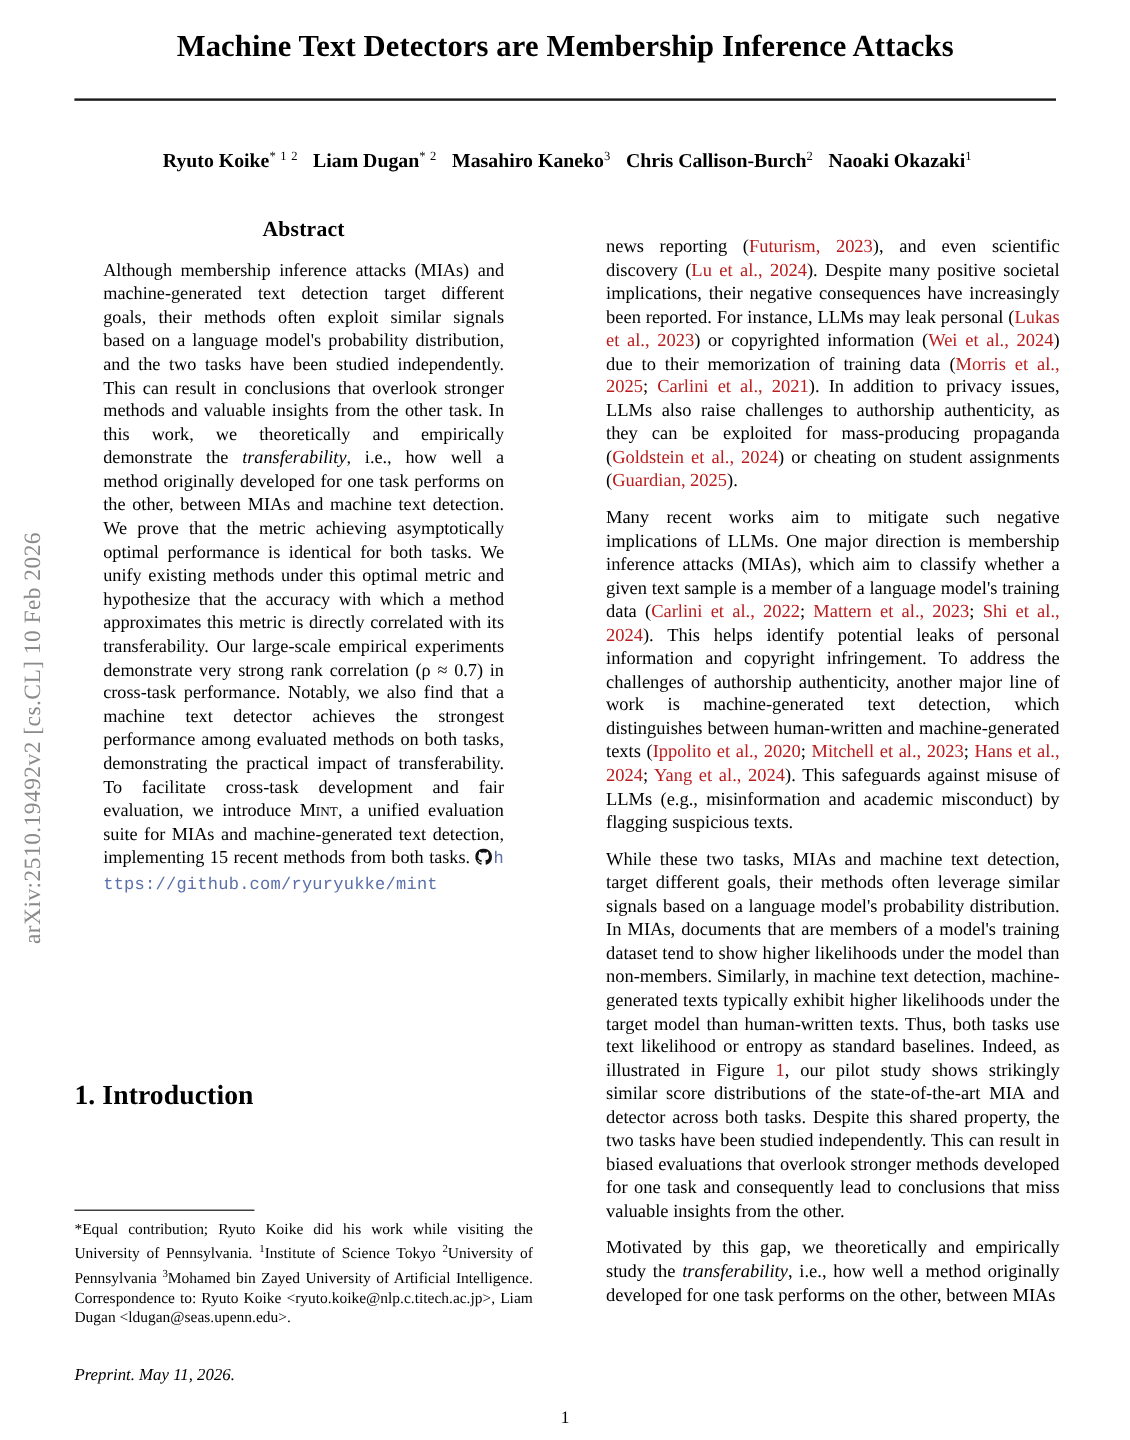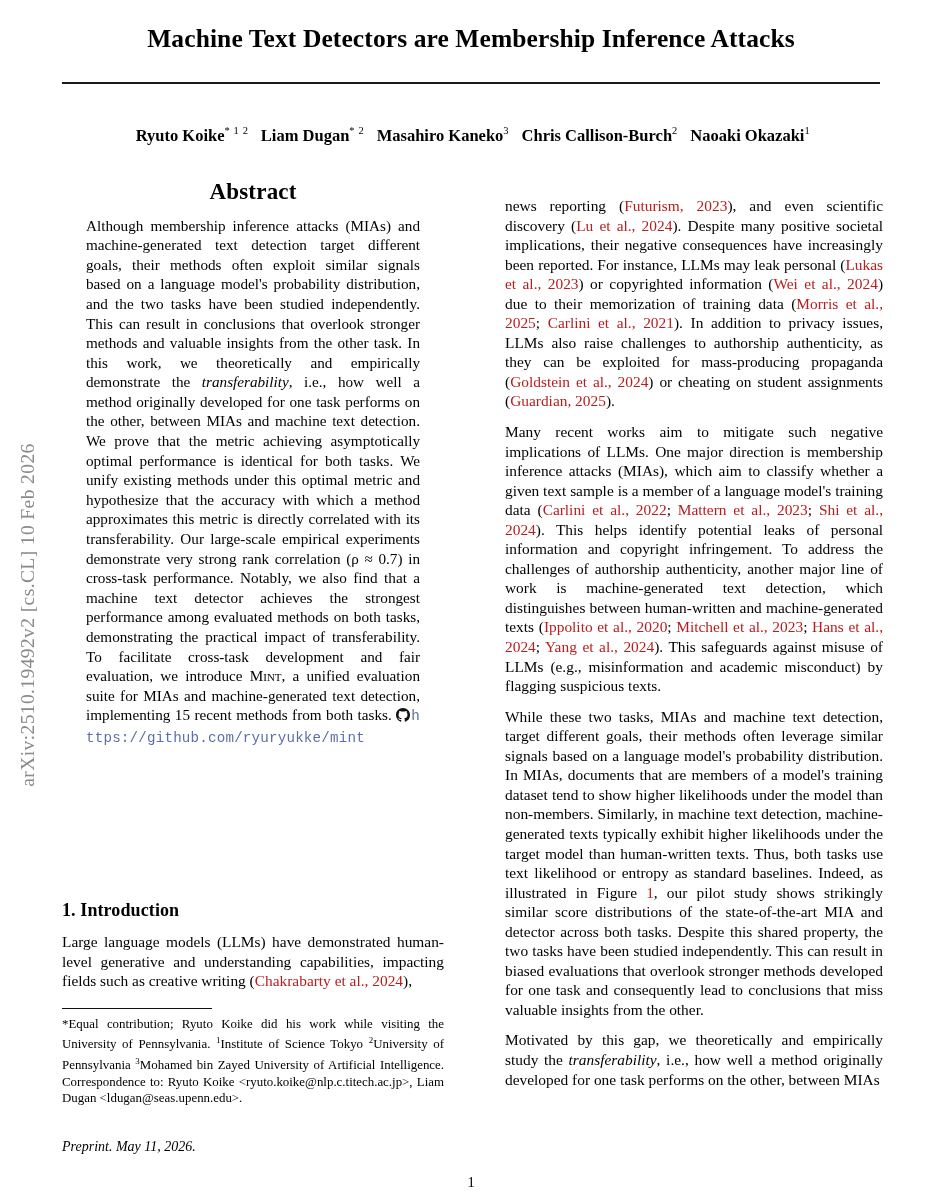--- a/index.html
+++ b/index.html
@@ -93,21 +93,21 @@
     text-align: justify;
     text-justify: inter-word;
     hyphens: manual;
   }
   #col-left  { left: 62px; }
   #col-right { left: 505px; top: 196px; width: 378px; }
 
   .abstract-head {
     text-align: center;
     font-weight: bold;
-    font-size: 23px;
+    font-size: 18px;
     margin: 0 0 13px 0;
     letter-spacing: 0.2px;
   }
 
   .abstract-body {
     margin: 14px;
     padding: 0 10px 0 10px;
     font-size: 15.2px;
     line-height: 19.6px;
     text-align: justify;
@@ -135,21 +135,21 @@
   }
 
   .gh-icon {
     display: inline-block;
     vertical-align: -2px;
     margin-right: 1px;
   }
 
   
   h2.section-head {
-    font-size: 18px;
+    font-size: 23px;
     font-weight: bold;
     margin: 0 0 11px 0;
     letter-spacing: 0.1px;
   }
 
   #intro-block {
     position: absolute;
     left: 62px;
     top: 900px;
     width: 382px;
@@ -223,21 +223,20 @@
 
   <div class="col" id="col-left">
     <div class="abstract-head">Abstract</div>
     <p class="abstract-body"><span>Although membership inference attacks (MIAs) and machine-generated text detection target different goals, their methods often exploit similar signals based on a language model's probability distribution, and the two tasks have been studied independently. This can result in conclusions that overlook stronger methods and valuable insights from the other task. In this work, we theoretically and empirically demonstrate the </span><em>transferability</em><span>, i.e., how well a method originally developed for one task performs on the other, between MIAs and machine text detection. We prove that the metric achieving asymptotically optimal performance is identical for both tasks. We unify existing methods under this optimal metric and hypothesize that the accuracy with which a method approximates this metric is directly correlated with its transferability. Our large-scale empirical experiments demonstrate very strong rank correlation (ρ ≈ 0.7) in cross-task performance. Notably, we also find that a machine text detector achieves the strongest performance among evaluated methods on both tasks, demonstrating the practical impact of transferability. To facilitate cross-task development and fair evaluation, we introduce </span><span class="smallcaps">Mint</span><span>, a unified evaluation suite for MIAs and machine-generated text detection, implementing 15 recent methods from both tasks. </span><span class="gh-icon"><svg width="14" height="14" viewBox="0 0 16 16">
             <path fill="#111" d="M8 0C3.58 0 0 3.58 0 8c0 3.54 2.29 6.53 5.47 7.59.4.07.55-.17.55-.38 0-.19-.01-.82-.01-1.49-2.01.37-2.53-.49-2.69-.94-.09-.23-.48-.94-.82-1.13-.28-.15-.68-.52-.01-.53.63-.01 1.08.58 1.23.82.72 1.21 1.87.87 2.33.66.07-.52.28-.87.51-1.07-1.78-.2-3.64-.89-3.64-3.95 0-.87.31-1.59.82-2.15-.08-.2-.36-1.02.08-2.12 0 0 .67-.21 2.2.82a7.4 7.4 0 0 1 2-.27c.68 0 1.36.09 2 .27 1.53-1.04 2.2-.82 2.2-.82.44 1.1.16 1.92.08 2.12.51.56.82 1.27.82 2.15 0 3.07-1.87 3.75-3.65 3.95.29.25.54.73.54 1.48 0 1.07-.01 1.93-.01 2.2 0 .21.15.46.55.38A8.01 8.01 0 0 0 16 8c0-4.42-3.58-8-8-8Z"></path>
           </svg></span><span class="mono-link">https://github.com/ryuryukke/mint</span></p>
   </div>
 
   <div id="intro-block">
     <h2 class="section-head">1. Introduction</h2>
-    <p id="intro-para"><span>Large language models (LLMs) have demonstrated human-level generative and understanding capabilities, impacting fields such as creative writing (</span><span class="cite">Chakrabarty et al., 2024</span><span>),</span></p>
   </div>
 
   <div id="footnote-rule"></div>
   <div id="footnote">
     <span>*Equal contribution; Ryuto Koike did his work while visiting the University of Pennsylvania. </span><span class="fsup">1</span><span>Institute of Science Tokyo </span><span class="fsup">2</span><span>University of Pennsylvania </span><span class="fsup">3</span><span>Mohamed bin Zayed University of Artificial Intelligence. Correspondence to: Ryuto Koike &lt;ryuto.koike@nlp.c.titech.ac.jp&gt;, Liam Dugan &lt;ldugan@seas.upenn.edu&gt;.</span>
   </div>
 
   <div id="preprint-note">Preprint. May 11, 2026.</div>
 
   <div class="col" id="col-right">

